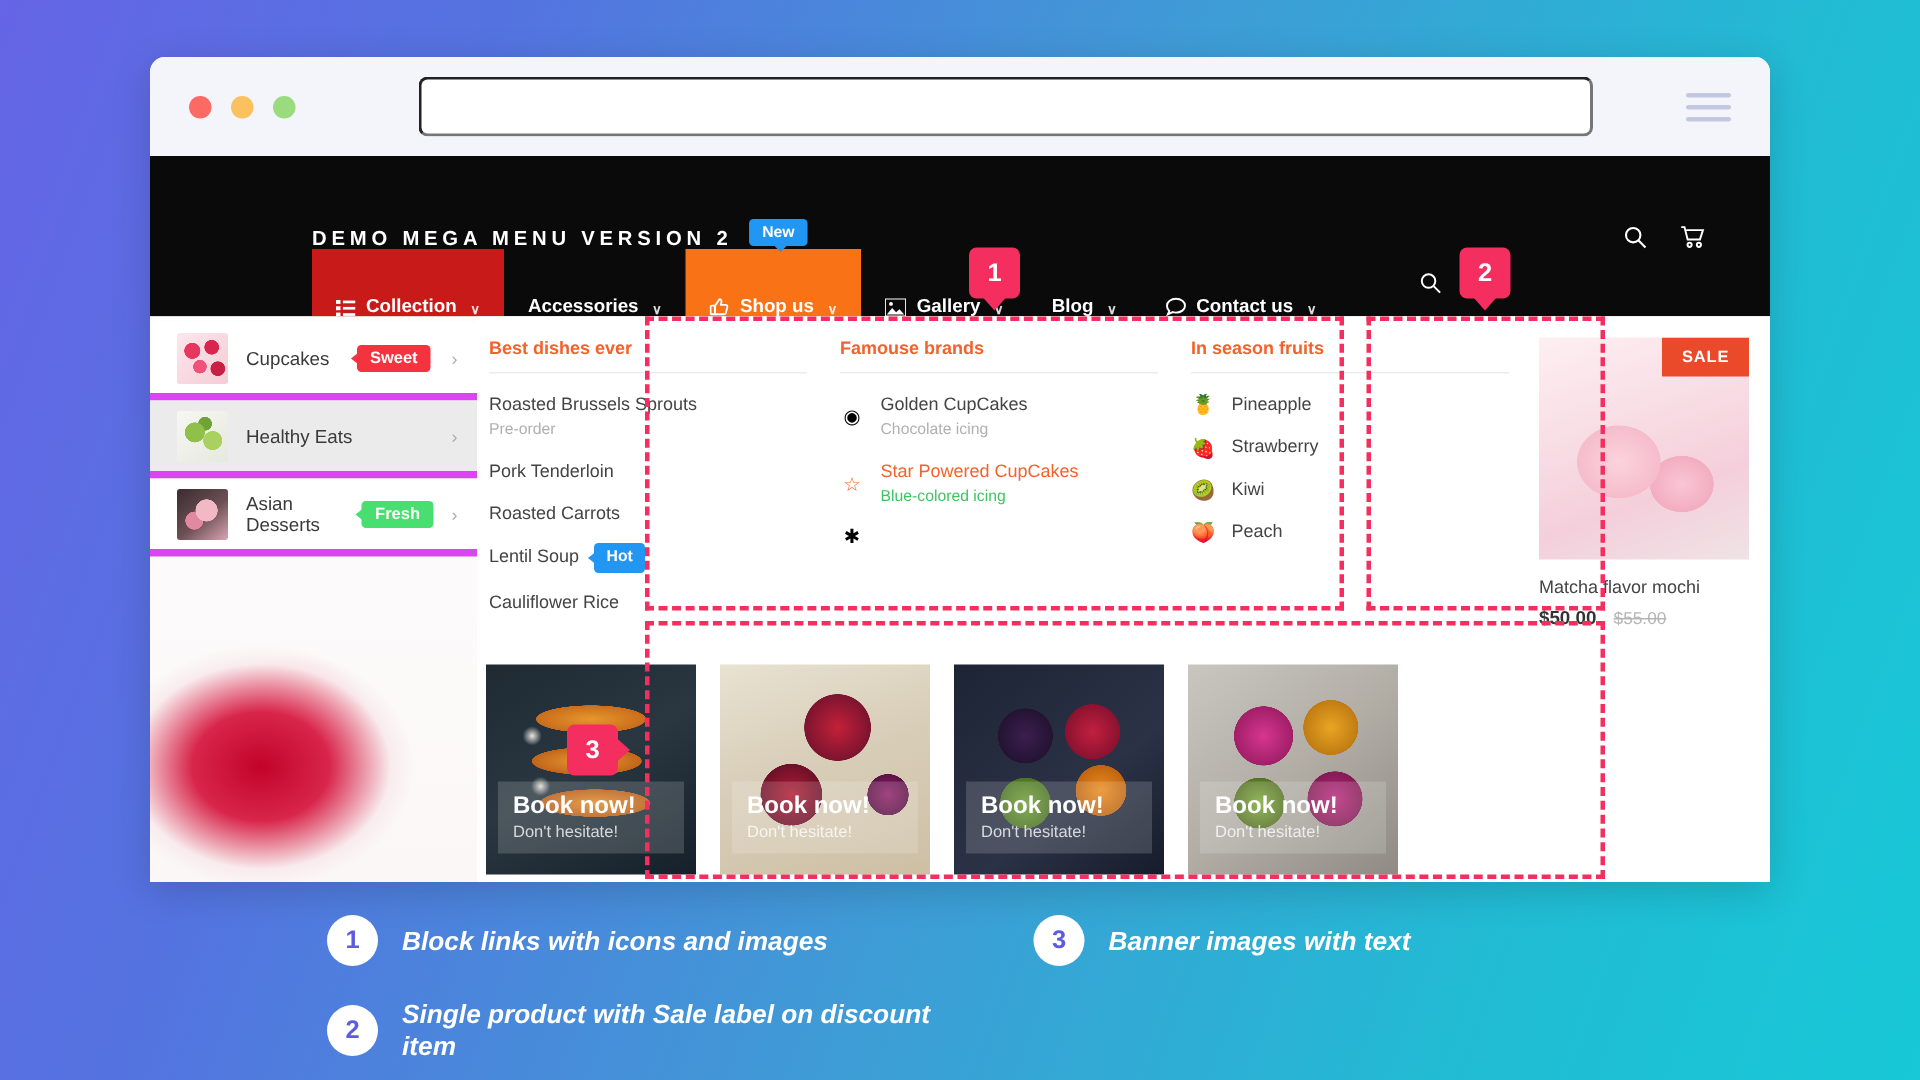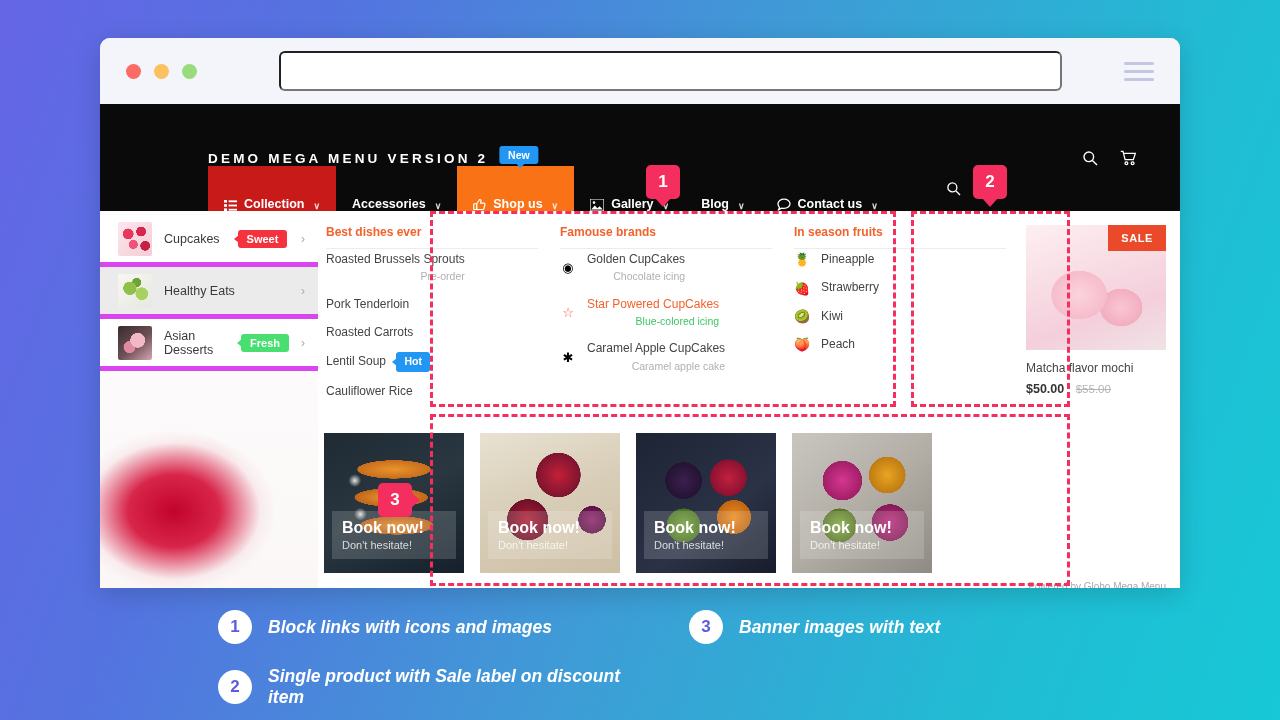--- a/index.html
+++ b/index.html
@@ -136,45 +136,45 @@
 
   
   .panel { flex: 1; position: relative; z-index: 2; background: #fff; padding: 0; }
   .panel-top { display: flex; }
   .linkcols {
     display: flex; flex: 1; gap: 0;
     padding: 14px 0 8px 0;
   }
   .col { flex: 1; padding: 0 14px 0 8px; }
   .col-title {
-    color: #f3622c; font-size: 12px; font-weight: 700; margin-bottom: 2px;
+    color: #f3622c; font-size: 12px; font-weight: 700; margin-bottom: 12px;
     padding-bottom: 9px; border-bottom: 1px solid #ececec;
   }
   .link-row { display: flex; align-items: center; gap: 11px; margin-bottom: 11px; }
   .link-row .licon { width: 16px; flex: none; text-align: center; font-size: 13px; }
   .link-main { font-size: 12px; color: #444; line-height: 1.45; }
-  .link-main .sub { font-size: 10.5px; color: #b0b0b0; display: block; margin-top: 1px; text-align: right; }
+  .link-main .sub { font-size: 10.5px; color: #b0b0b0; display: block; margin-top: 1px; }
   .link-main .sub.green { color: #3fc463; }
   .link-main.accent { color: #f3622c; }
   .hotbadge {
     display: inline-block; background: #2196f3; color: #fff; font-size: 10.5px;
     font-weight: 600; padding: 2px 8px; border-radius: 3px;
     position: relative; margin-left: 7px; vertical-align: middle;
   }
   .hotbadge::before {
     content: ''; position: absolute; left: -4px; top: 50%; transform: translateY(-50%);
     border-top: 4px solid transparent; border-bottom: 4px solid transparent;
     border-right: 5px solid #2196f3;
   }
   .fruit-emoji { font-size: 17px; line-height: 1; }
 
   
   .product { width: 160px; padding: 14px 10px 0 6px; }
   .prod-img {
-    width: 140px; height: 125px; position: relative; overflow: hidden;
+    width: 140px; height: 148px; position: relative; overflow: hidden;
     background:
       radial-gradient(ellipse 46px 40px at 38% 56%, #fbd3dd 0%, #f6bccc 60%, rgba(0,0,0,0) 61%),
       radial-gradient(ellipse 34px 30px at 68% 66%, #f9c6d4 0%, #f3adc1 62%, rgba(0,0,0,0) 63%),
       radial-gradient(circle 13px at 68% 66%, #7fb23c 0%, #5f9128 70%, rgba(0,0,0,0) 71%),
       linear-gradient(160deg,#fdeff2 0%, #f8dde5 38%, #f4cfdb 68%, #efe3e6 100%);
   }
   .sale {
     position: absolute; right: 0; top: 0;
     background: #ea4a2a; color: #fff; font-size: 11px; font-weight: 700;
     letter-spacing: .6px; padding: 7px 13px;
@@ -436,24 +436,20 @@
             </div>
             <div class="link-row">
               <span class="licon" style="color:#f3622c">☆</span>
               <div class="link-main accent">
                 <span>Star Powered CupCakes</span>
                 <span class="sub green">Blue-colored icing</span>
               </div>
             </div>
             <div class="link-row">
               <span class="licon">✱</span>
-              <div class="link-main">
-                <span>Caramel Apple CupCakes</span>
-                <span class="sub">Caramel apple cake</span>
-              </div>
             </div>
           </div>
 
           <div class="col">
             <div class="col-title">In season fruits</div>
             <div class="link-row">
               <span class="licon fruit-emoji">🍍</span>
               <div class="link-main">Pineapple</div>
             </div>
             <div class="link-row">

